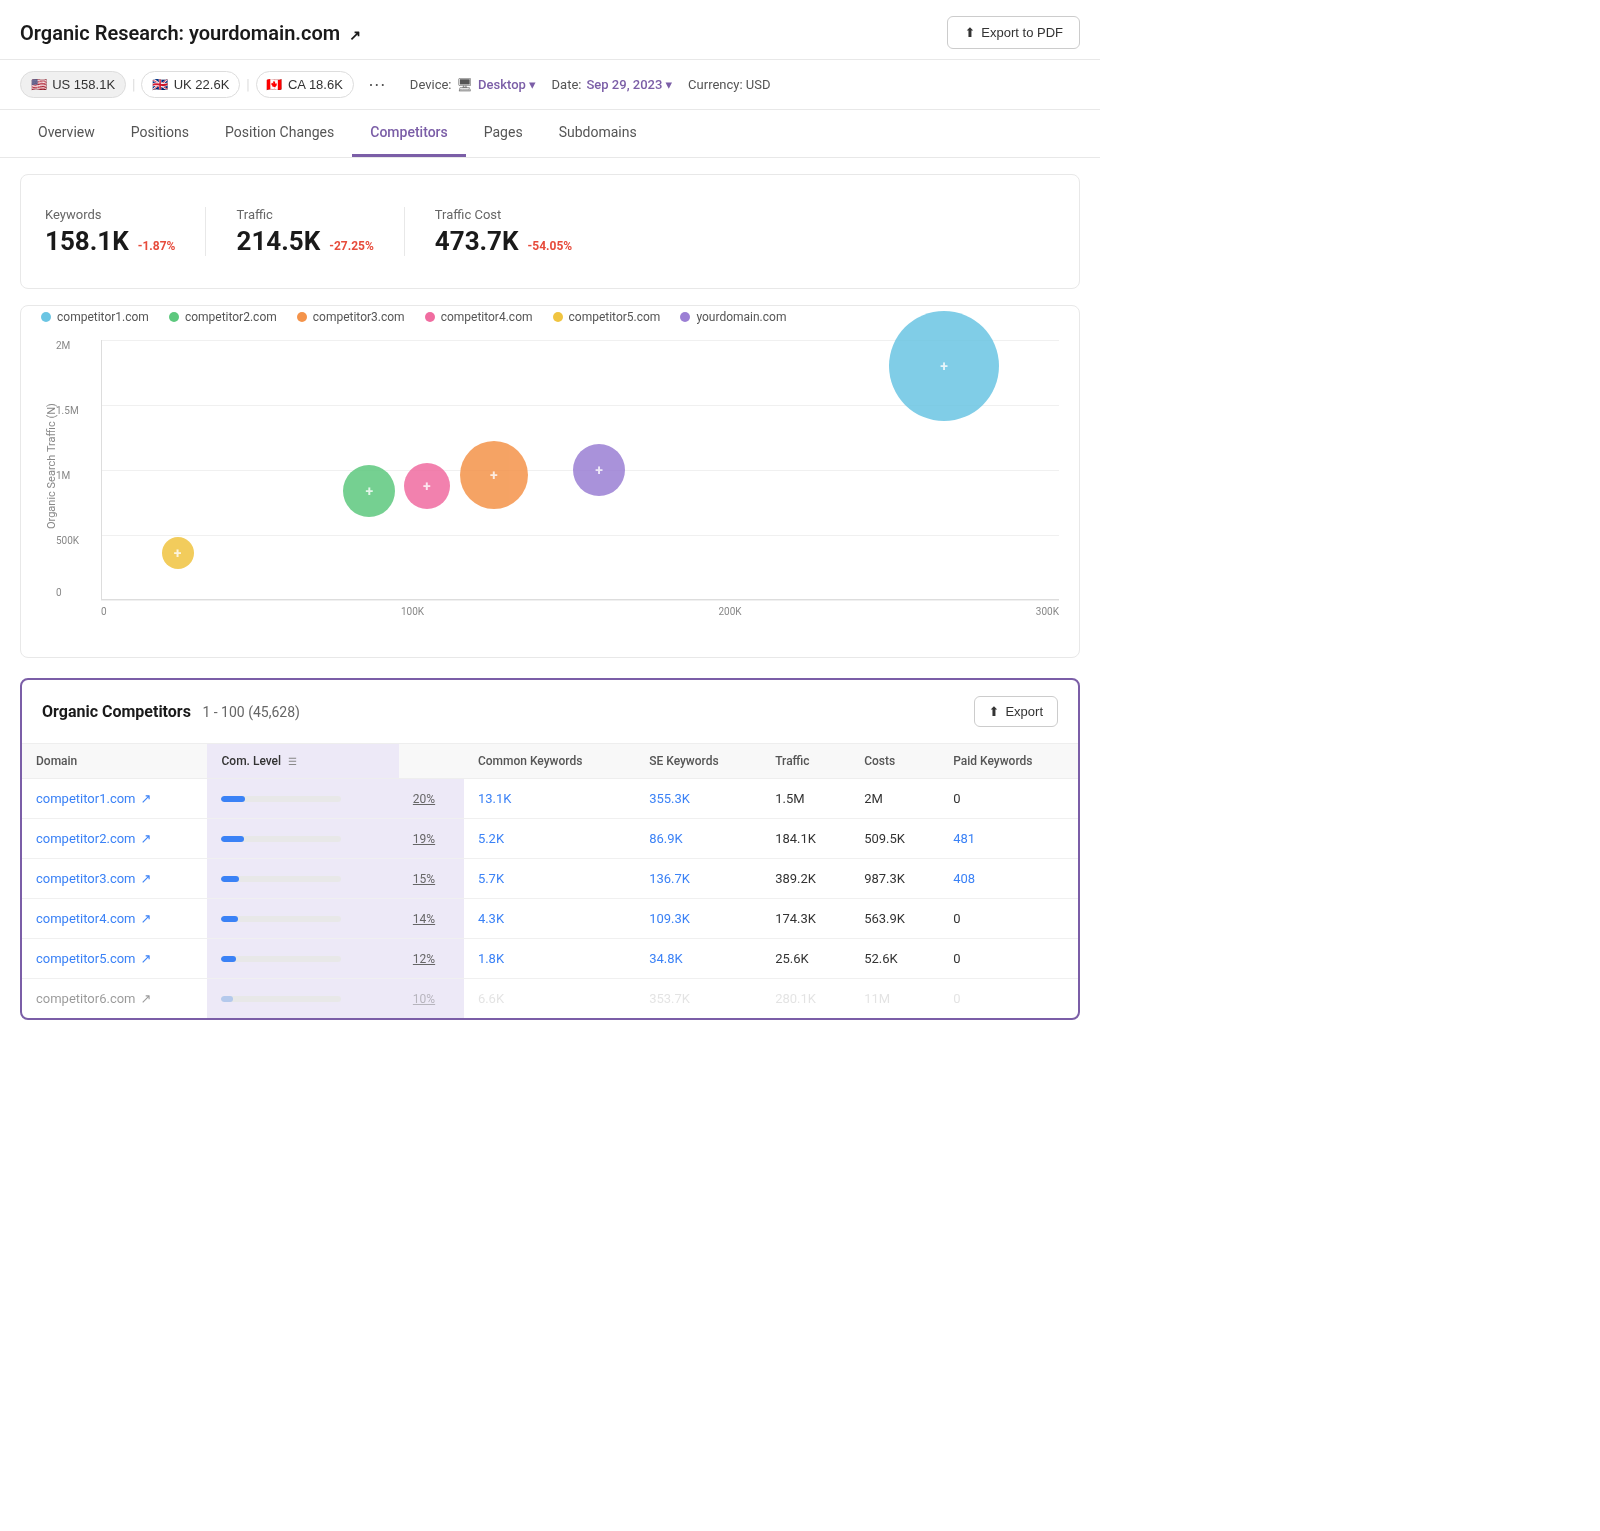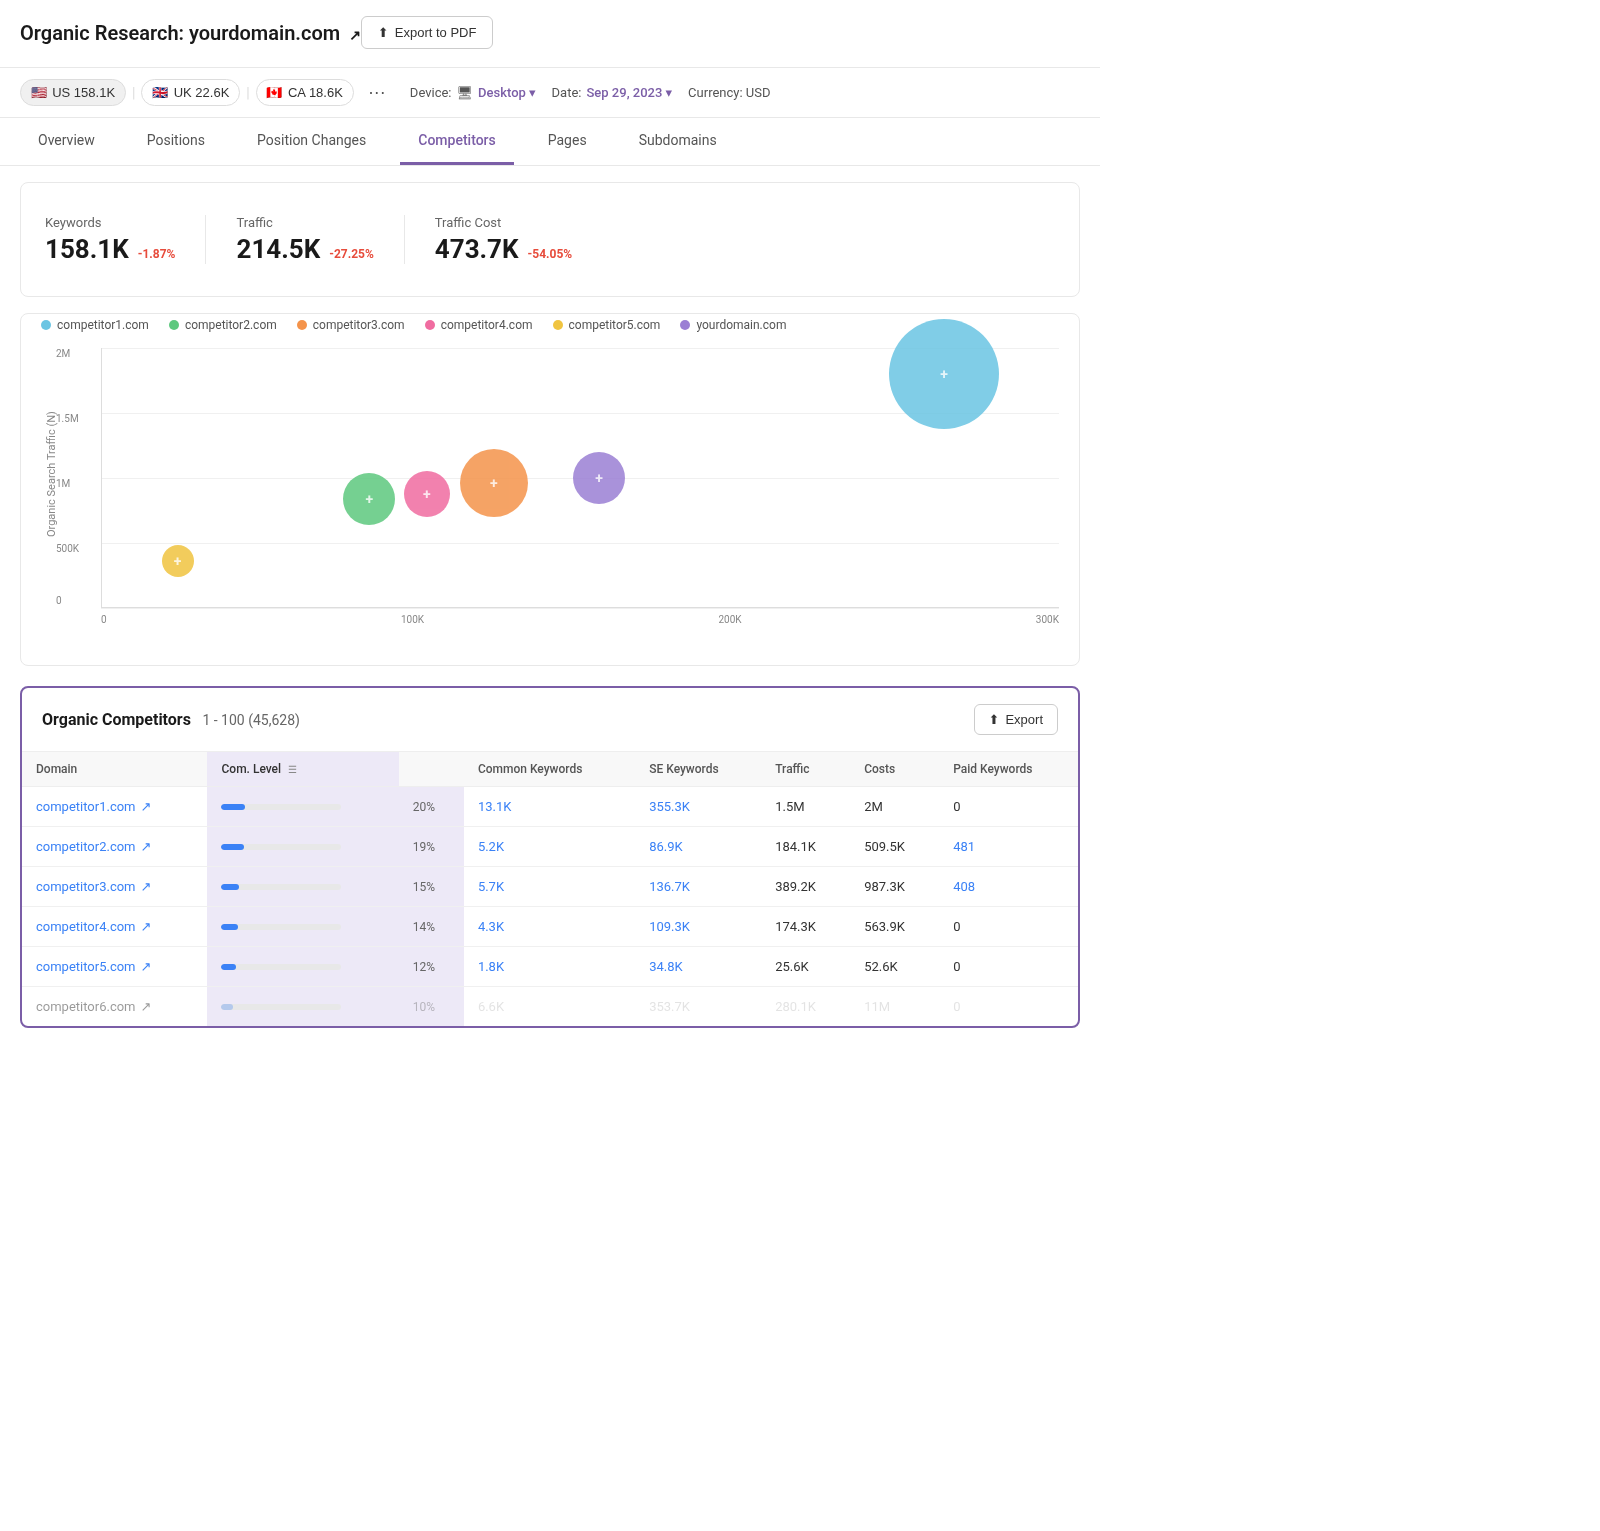--- a/index.html
+++ b/index.html
@@ -8,21 +8,22 @@
       background: #fff;
       color: #1a1a1a;
       font-size: 14px;
       width: 1100px;
     }
 
     
     .top-bar {
       display: flex;
       align-items: center;
-      padding: 16px 20px 18px;
+      justify-content: space-between;
+      padding: 16px 20px 10px;
       border-bottom: 1px solid #e8e8e8;
     }
     .page-title {
       font-size: 20px;
       font-weight: 600;
       color: #1a1a1a;
     }
     .page-title span {
       color: #1a1a1a;
     }
@@ -84,21 +85,21 @@
       border: none;
       cursor: pointer;
       font-size: 18px;
       color: #555;
       padding: 4px 8px;
     }
 
     
     .nav-tabs {
       display: flex;
-      gap: 16px;
+      gap: 0;
       padding: 0 20px;
       border-bottom: 1px solid #e8e8e8;
     }
     .nav-tab {
       padding: 14px 18px;
       cursor: pointer;
       font-size: 14px;
       color: #555;
       border-bottom: 3px solid transparent;
       white-space: nowrap;
@@ -276,20 +277,21 @@
     }
     .bar-fill {
       height: 100%;
       background: #3b82f6;
       border-radius: 3px;
     }
     .com-pct {
       font-size: 12px;
       color: #666;
       width: 30px;
+      text-decoration: underline;
     }
     .blue-link {
       color: #3b82f6;
       text-decoration: none;
     }
     th.sortable {
       cursor: pointer;
     }
     .sort-icon {
       margin-left: 4px;

